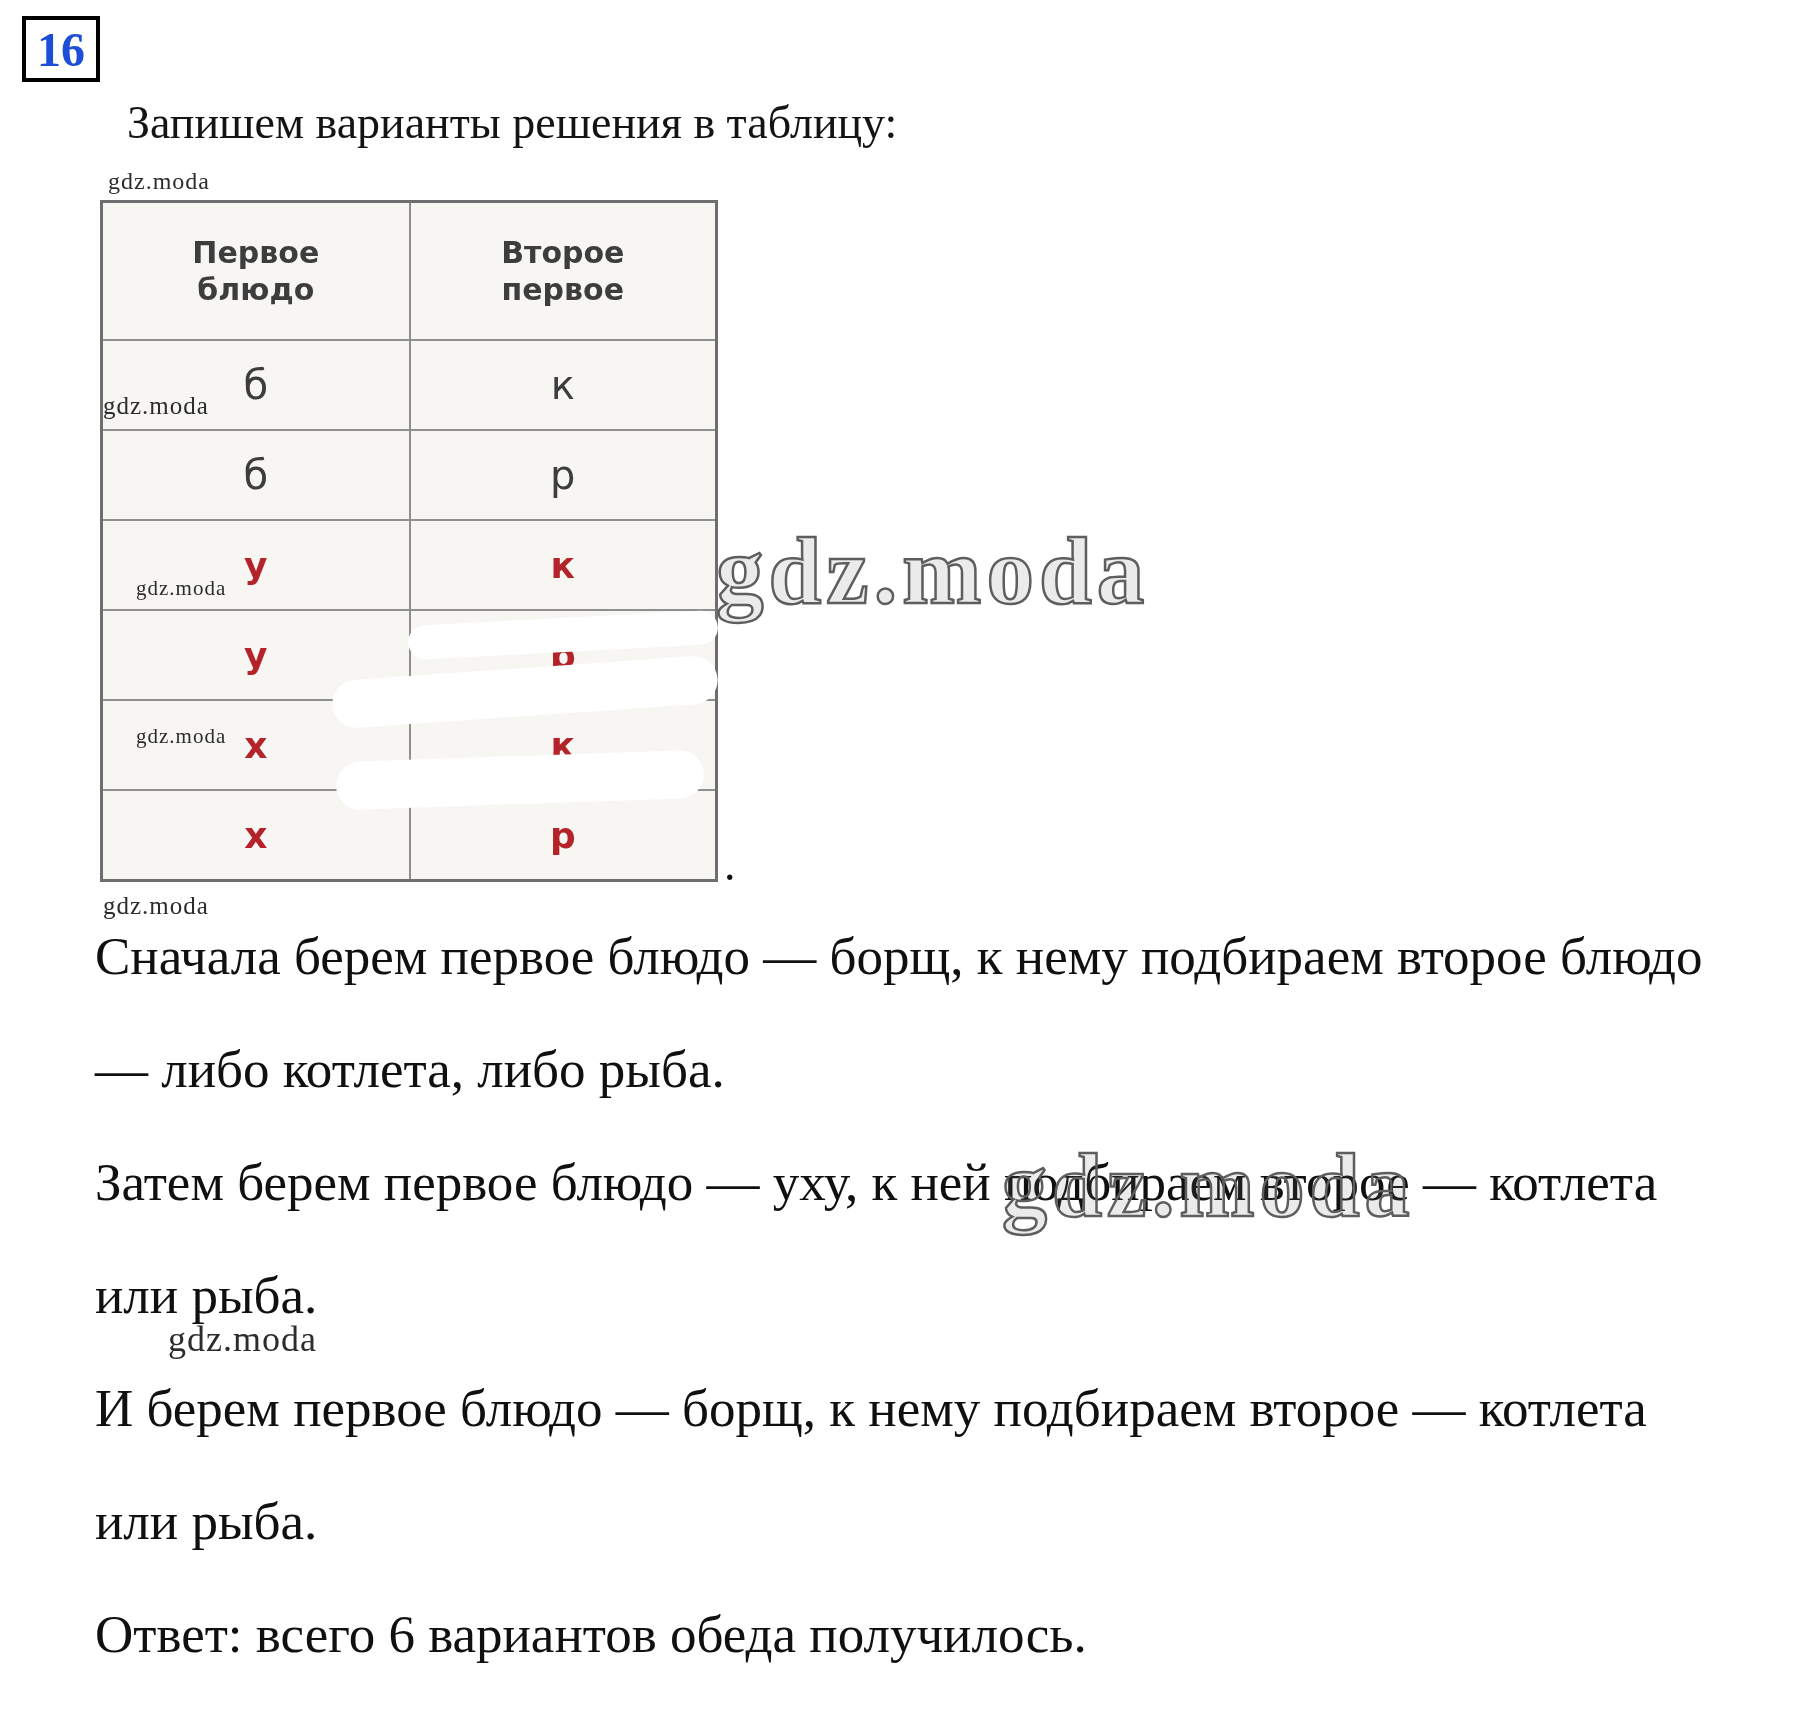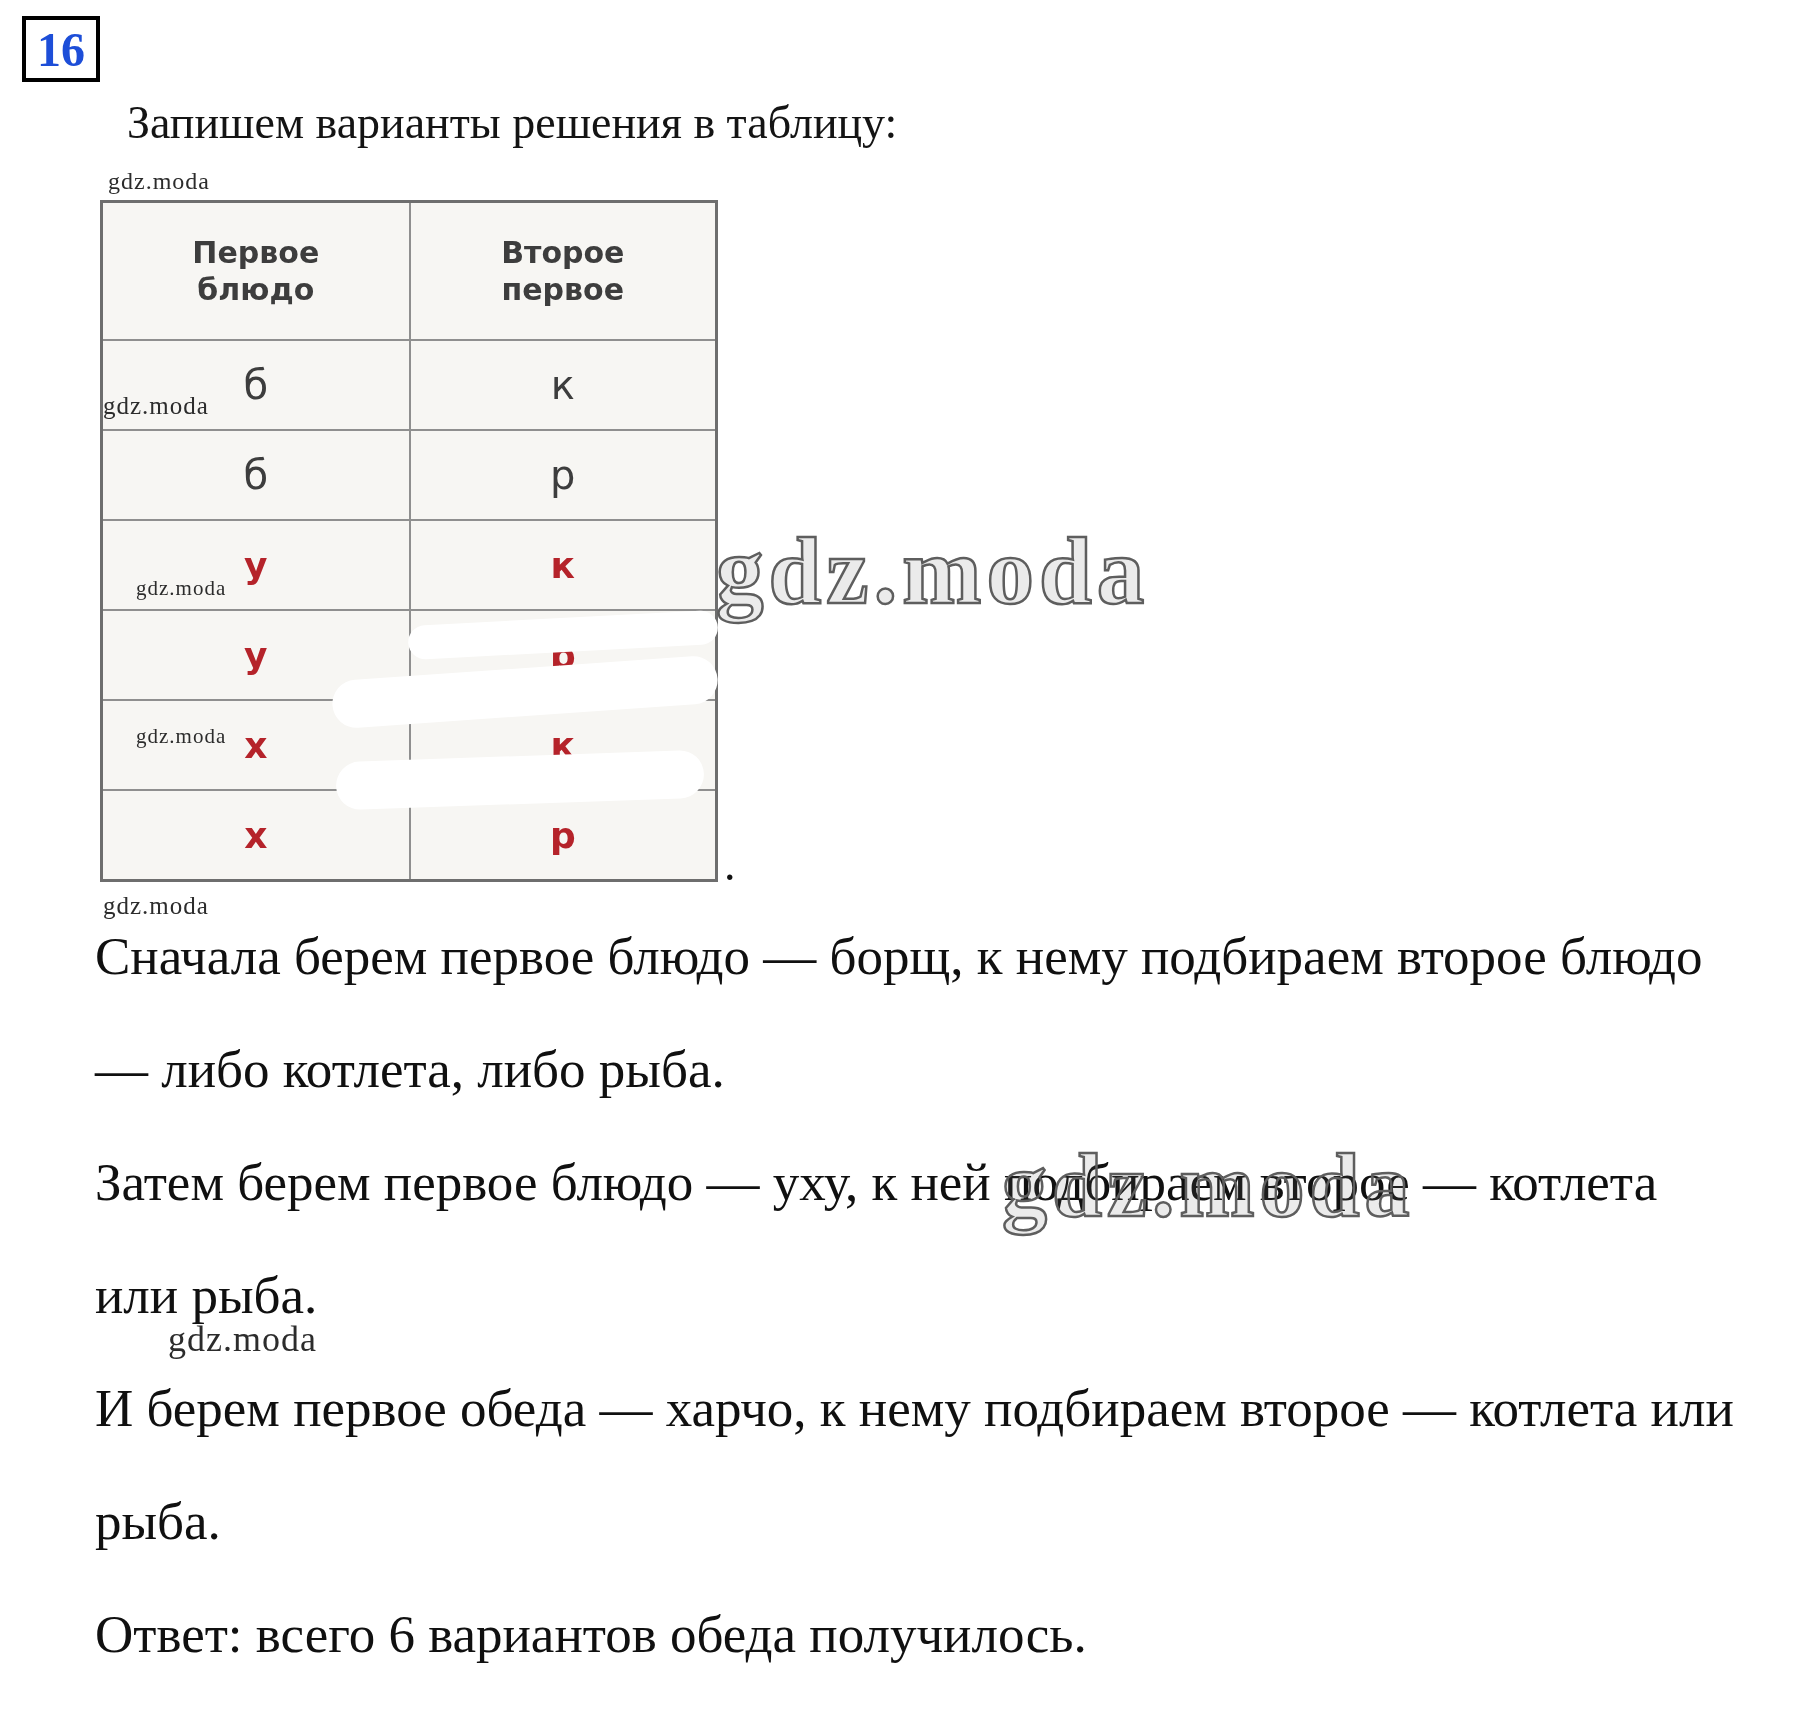--- a/index.html
+++ b/index.html
@@ -180,15 +180,15 @@
 <span class="wm-small wm6">gdz.moda</span>
 
 <div class="wm-big wmA">gdz.moda</div>
 <div class="wm-big wmB">gdz.moda</div>
 
 <div class="period">.</div>
 
 <div class="paragraphs">
   <p>Сначала берем первое блюдо — борщ, к нему подбираем второе блюдо — либо котлета, либо рыба.</p>
   <p>Затем берем первое блюдо — уху, к ней подбираем второе — котлета или рыба.</p>
-  <p>И берем первое обеда — харчо, к нему подбираем второе — котлета или рыба.</p>
+  <p>И берем первое блюдо — борщ, к нему подбираем второе — котлета или рыба.</p>
   <p>Ответ: всего 6 вариантов обеда получилось.</p>
 </div>
 
 </body></html>

